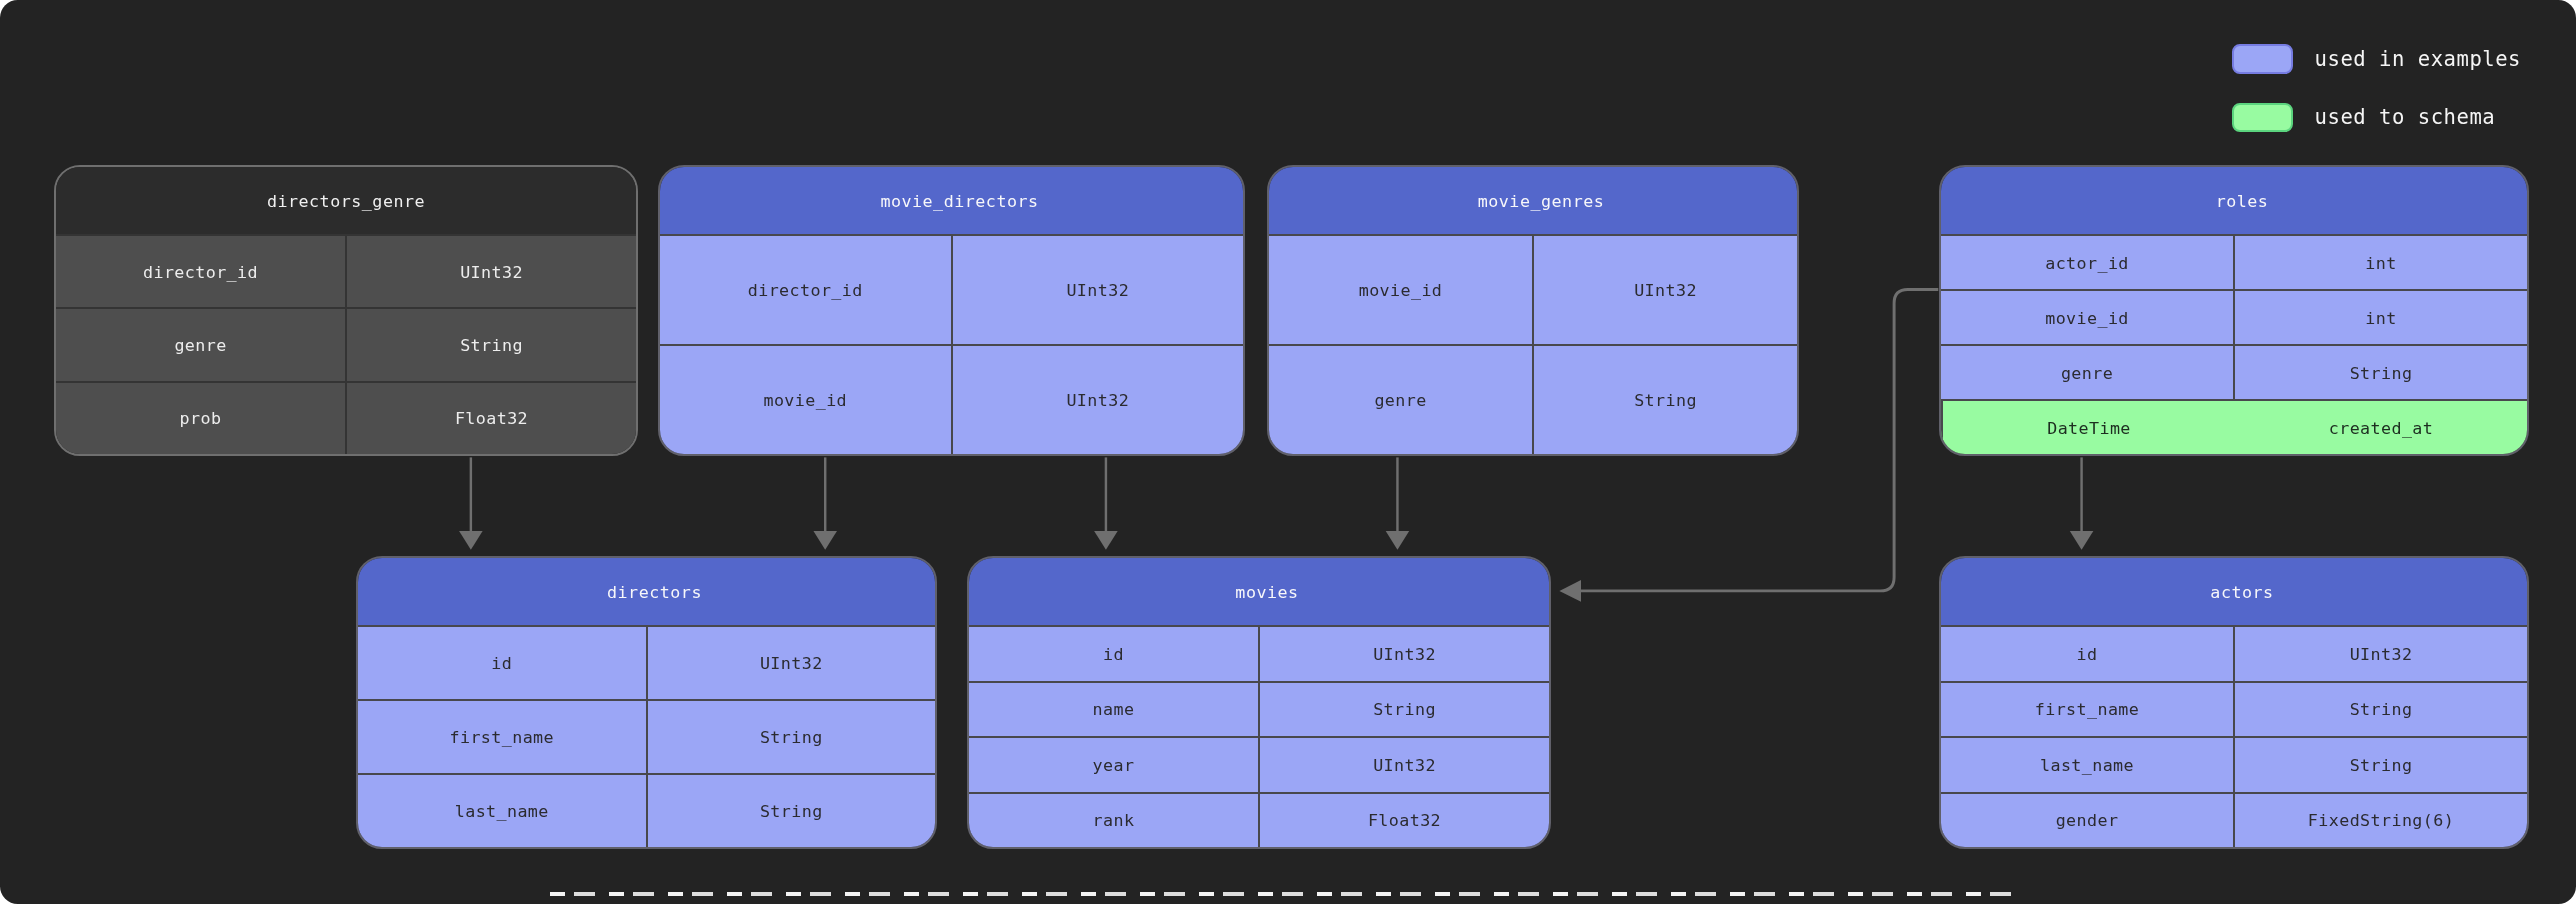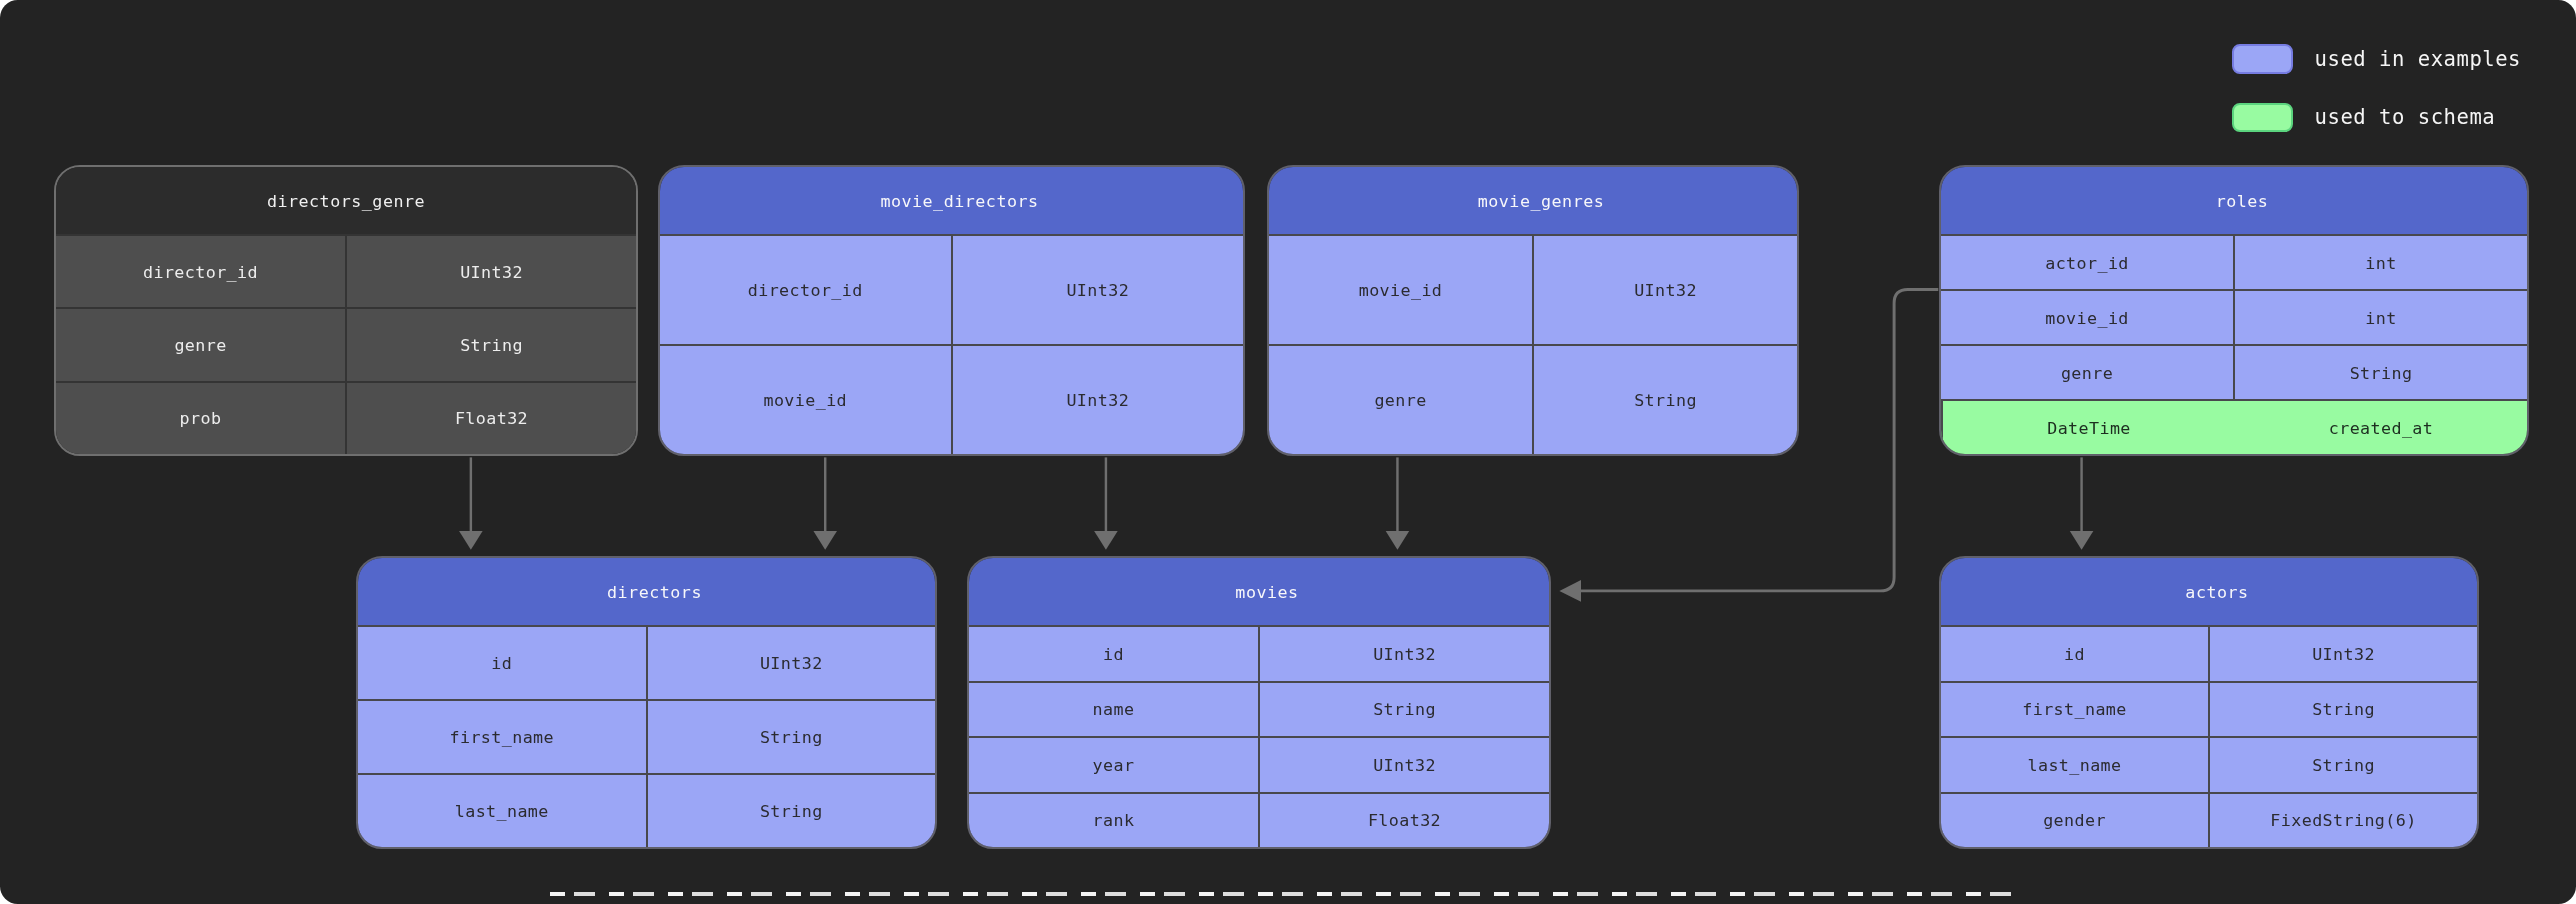--- a/index.html
+++ b/index.html
@@ -160,21 +160,21 @@
     <div class="row">
       <div class="cell">year</div>
       <div class="cell type">UInt32</div>
     </div>
     <div class="row">
       <div class="cell">rank</div>
       <div class="cell type">Float32</div>
     </div>
   </div>
 
-  <div class="tbl blue" style="left:1939px;top:556px;width:540px;height:293px">
+  <div class="tbl blue" style="left:1939px;top:556px;width:590px;height:293px">
     <div class="thead">actors</div>
     <div class="row">
       <div class="cell">id</div>
       <div class="cell type">UInt32</div>
     </div>
     <div class="row">
       <div class="cell">first_name</div>
       <div class="cell type">String</div>
     </div>
     <div class="row">

